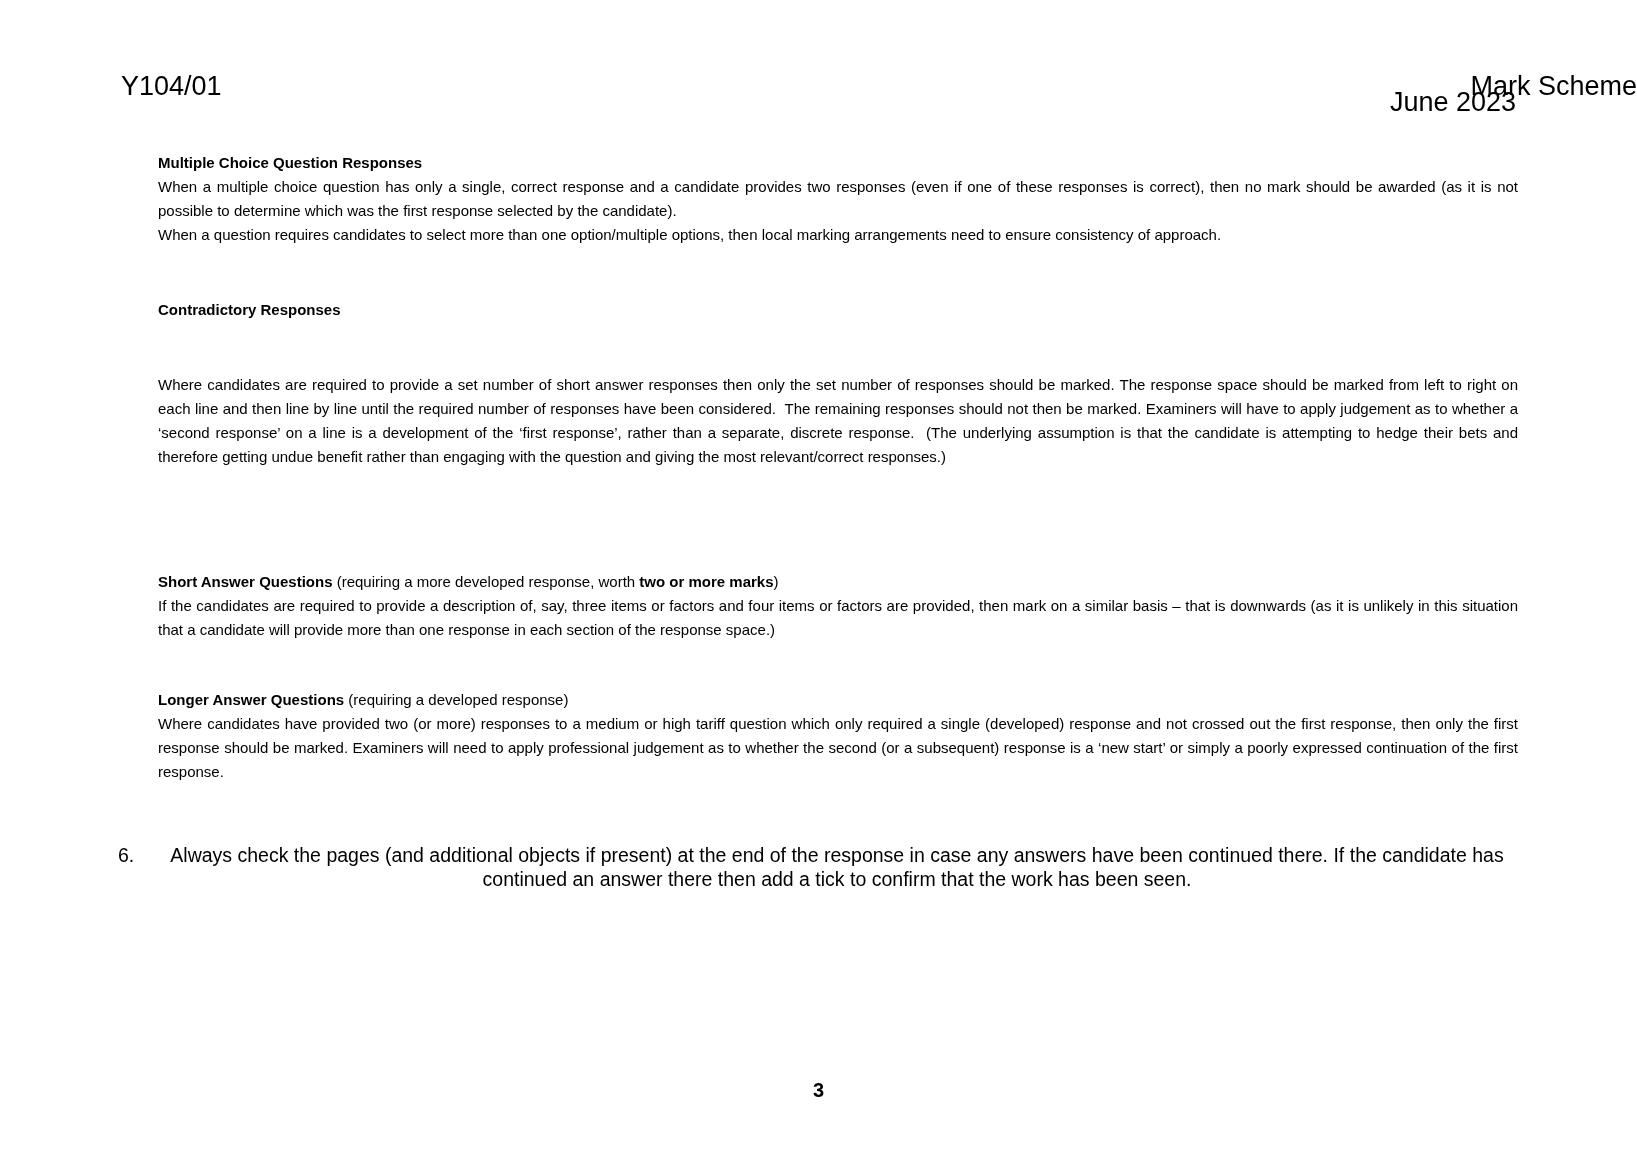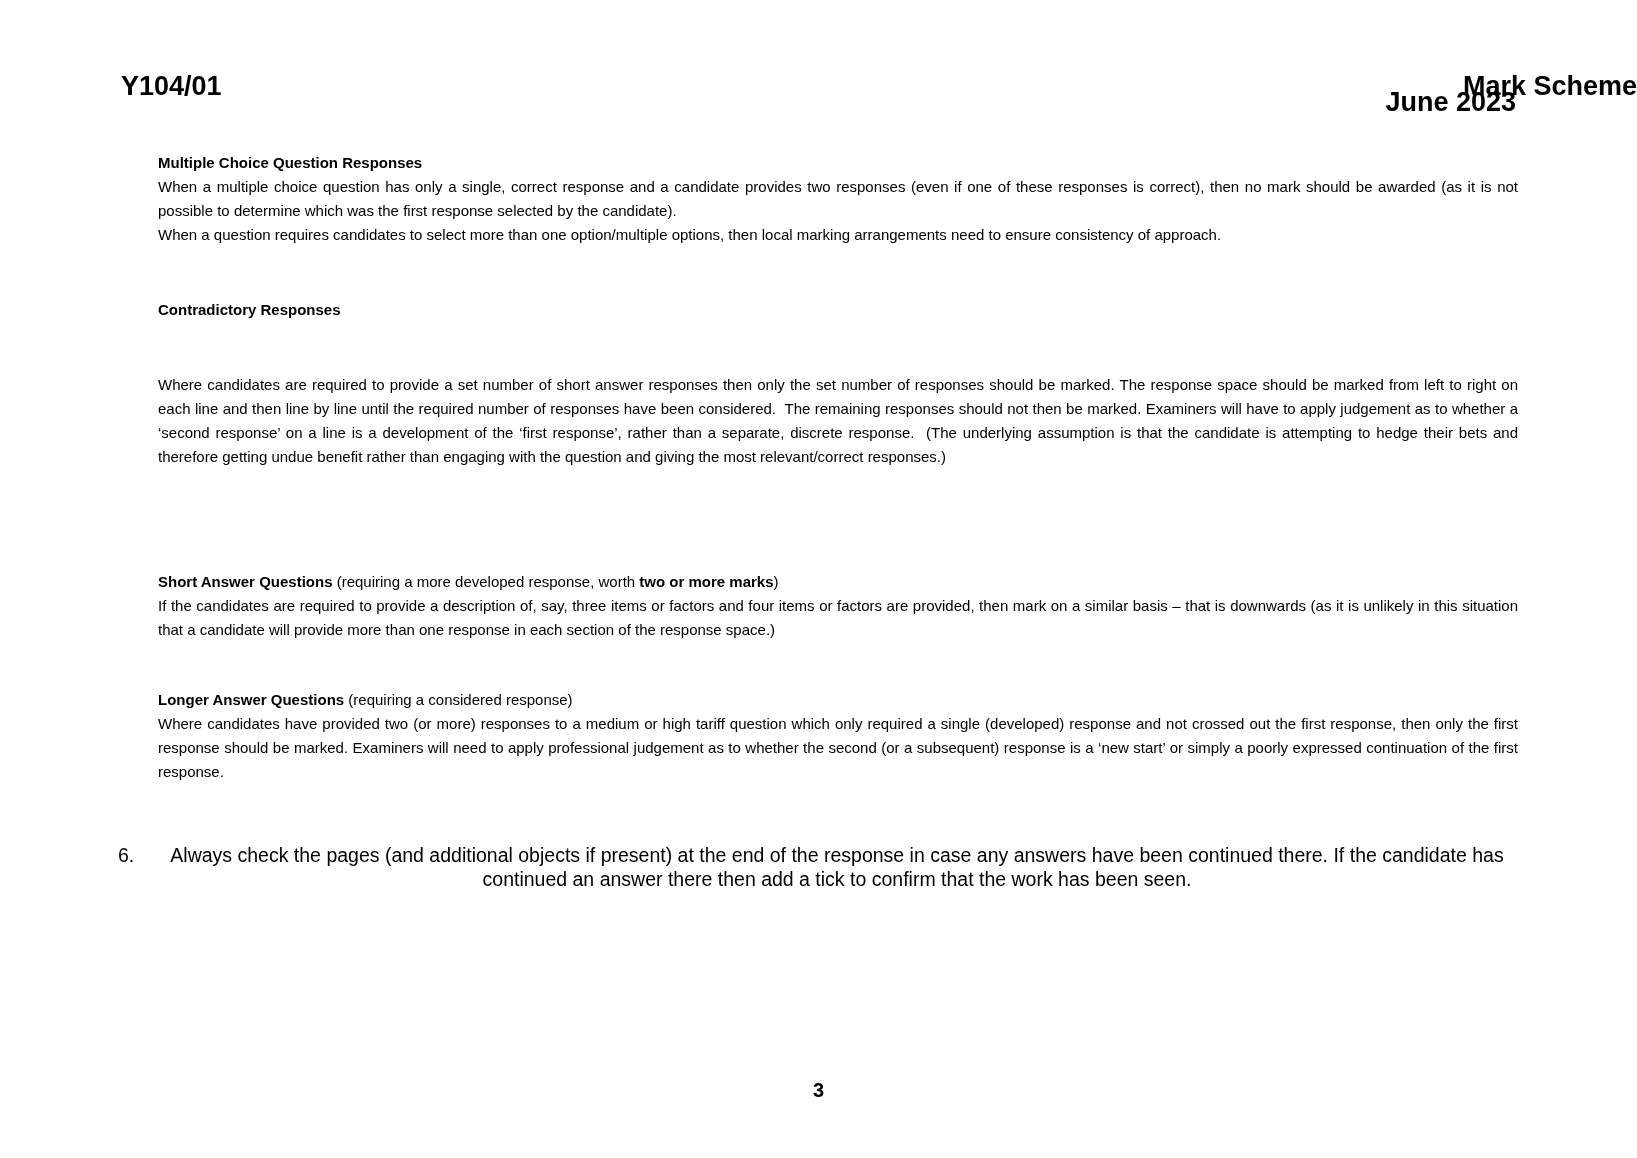--- a/index.html
+++ b/index.html
@@ -7,21 +7,21 @@
     position: relative;
     width: 1637px;
     height: 1158px;
     background: #ffffff;
     color: #000000;
     font-family: "Liberation Sans", sans-serif;
     overflow: hidden;
   }
   
   .header { position: absolute; top: 70px; left: 0; right: 0; height: 32px;
-            font-size: 27px; font-weight: bold; line-height: 32px; }
+            font-size: 27px; font-weight: normal; line-height: 32px; }
   .h-left   { position: absolute; left: 121px; top: 0; }
   .h-center { position: absolute; left: 0; right: 0; top: 0; text-align: right; }
   .h-right  { position: absolute; right: 121px; top: 16px; }
 
   
   .block { position: absolute; left: 158px; width: 1360px;
            font-size: 15px; line-height: 24px; }
   .heading-line { font-weight: bold; white-space: pre-wrap; }
   .heading-line .reg { font-weight: normal; }
   .block p { margin: 0; text-align: justify; white-space: pre-wrap; }
@@ -61,21 +61,21 @@
   <section class="block" style="top:373px">
     <p><span>Where candidates are required to provide a set number of short answer responses then only the set number of responses should be marked. The response space should be marked from left to right on each line and then line by line until the required number of responses have been considered.  The remaining responses should not then be marked. Examiners will have to apply judgement as to whether a ‘second response’ on a line is a development of the ‘first response’, rather than a separate, discrete response.  </span><span class="italic">(The underlying assumption is that the candidate is attempting to hedge their bets and therefore getting undue benefit rather than engaging with the question and giving the most relevant/correct responses.)</span></p>
   </section>
 
   <section class="block" style="top:570px">
     <div class="heading-line"><span>Short Answer Questions</span><span class="reg"> (requiring a more developed response, worth </span><span>two or more marks</span><span class="reg">)</span></div>
     <p>If the candidates are required to provide a description of, say, three items or factors and four items or factors are provided, then mark on a similar basis – that is downwards (as it is unlikely in this situation that a candidate will provide more than one response in each section of the response space.)</p>
   </section>
 
   <section class="block" style="top:688px">
-    <div class="heading-line"><span>Longer Answer Questions</span><span class="reg"> (requiring a considered response)</span></div>
+    <div class="heading-line"><span>Longer Answer Questions</span><span class="reg"> (requiring a developed response)</span></div>
     <p>Where candidates have provided two (or more) responses to a medium or high tariff question which only required a single (developed) response and not crossed out the first response, then only the first response should be marked. Examiners will need to apply professional judgement as to whether the second (or a subsequent) response is a ‘new start’ or simply a poorly expressed continuation of the first response.</p>
   </section>
 
   <div class="numbered" style="top:843px">
     <span class="num">6.</span>
     <p>Always check the pages (and additional objects if present) at the end of the response in case any answers have been continued there. If the candidate has continued an answer there then add a tick to confirm that the work has been seen.</p>
   </div>
 
   <div class="footer">3</div>
 

